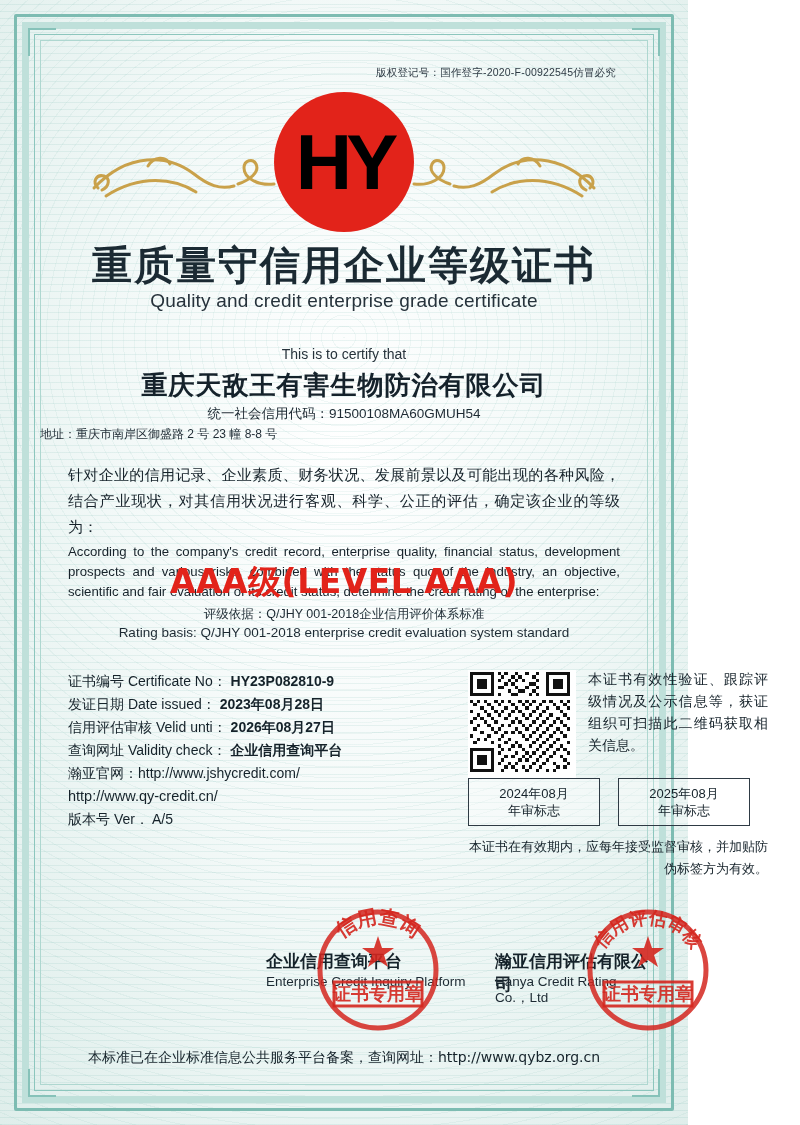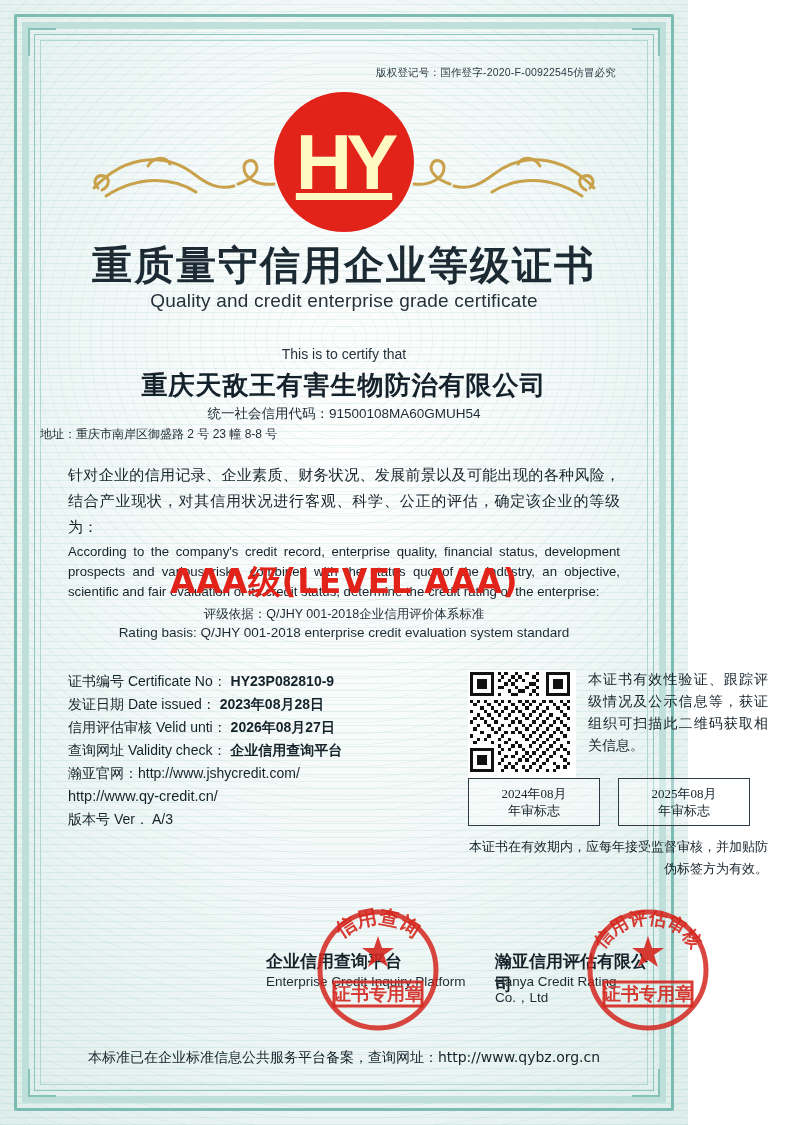--- a/index.html
+++ b/index.html
@@ -67,24 +67,23 @@
   .logo-wrap{
     position:absolute;top:42px;left:0;right:0;height:150px;
   }
   .logo-circle{
     position:absolute;left:50%;transform:translateX(-50%);top:10px;
     width:140px;height:140px;border-radius:50%;
     background:#e2231a;
     display:flex;align-items:center;justify-content:center;
   }
   .logo-text{
-    color:#fef9c3;font-size:78px;font-weight:bold;line-height:1;
+    color:#000000;font-size:78px;font-weight:bold;line-height:1;
     letter-spacing:-6px;
     font-family:"Liberation Sans", sans-serif;
-    text-decoration:underline;
   }
   .flourish{
     position:absolute;top:62px;width:230px;height:70px;
   }
   .flourish.left{left:48px;}
   .flourish.right{right:48px;}
 
   .title-cn{
     position:absolute;top:198px;left:0;right:0;text-align:center;
     font-size:40px;font-weight:bold;color:#1b2a33;letter-spacing:2px;
@@ -167,21 +166,21 @@
     font-family:"DejaVu Sans", sans-serif;
   }
   .stamps-row{
     position:absolute;top:738px;left:428px;width:300px;
     display:flex;gap:18px;
   }
   .year-box{
     width:130px;height:46px;border:1.5px solid #2e3a44;
     display:flex;flex-direction:column;align-items:center;justify-content:center;
     font-size:13px;color:#15222a;line-height:17px;
-    font-family:Liberation Serif, serif;
+    font-family:Liberation Sans, sans-serif;
     background:rgba(255,255,255,.35);
   }
   .note2{
     position:absolute;top:796px;left:418px;width:310px;
     font-size:13px;line-height:22px;color:#15222a;text-align:right;
     font-family:"DejaVu Sans", sans-serif;
   }
 
   
   .seal{
@@ -296,21 +295,21 @@
         <span>Validity check：</span>
         <span class="val">企业信用查询平台</span>
       </div>
       <div class="row">
         <span class="lbl-cn">瀚亚官网</span>：<span>http://www.jshycredit.com/</span>
       </div>
       <div class="row url">http://www.qy-credit.cn/</div>
       <div class="row">
         <span class="lbl-cn">版本号</span>
         <span>Ver．</span>
-        <span>A/3</span>
+        <span>A/5</span>
       </div>
     </div>
 
     <div class="qr">
       <svg width="100" height="100" viewBox="0 0 29 29" shape-rendering="crispEdges">
         <rect width="29" height="29" fill="#ffffff"></rect>
         <g fill="#111111">
           <rect x="0" y="0" width="7" height="1"></rect>
             <rect x="0" y="6" width="7" height="1"></rect>
           <rect x="0" y="0" width="1" height="7"></rect>

